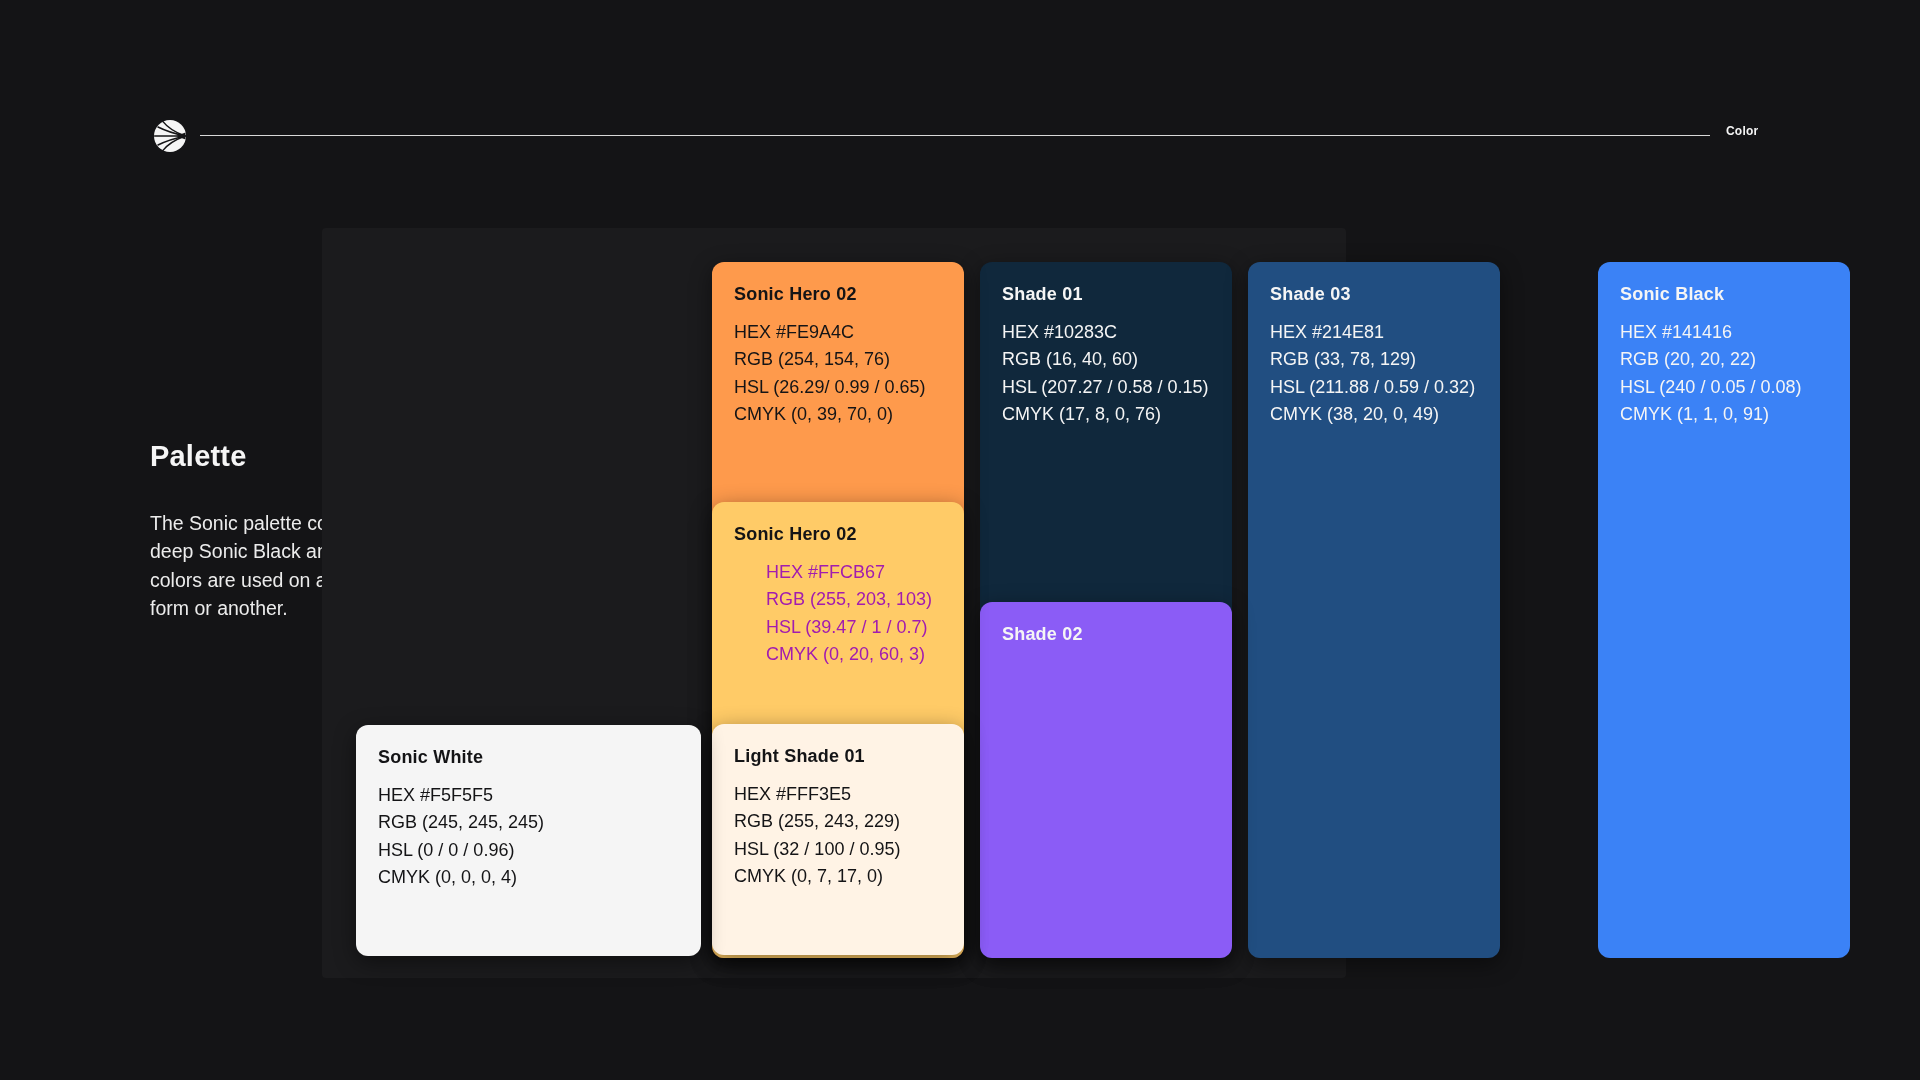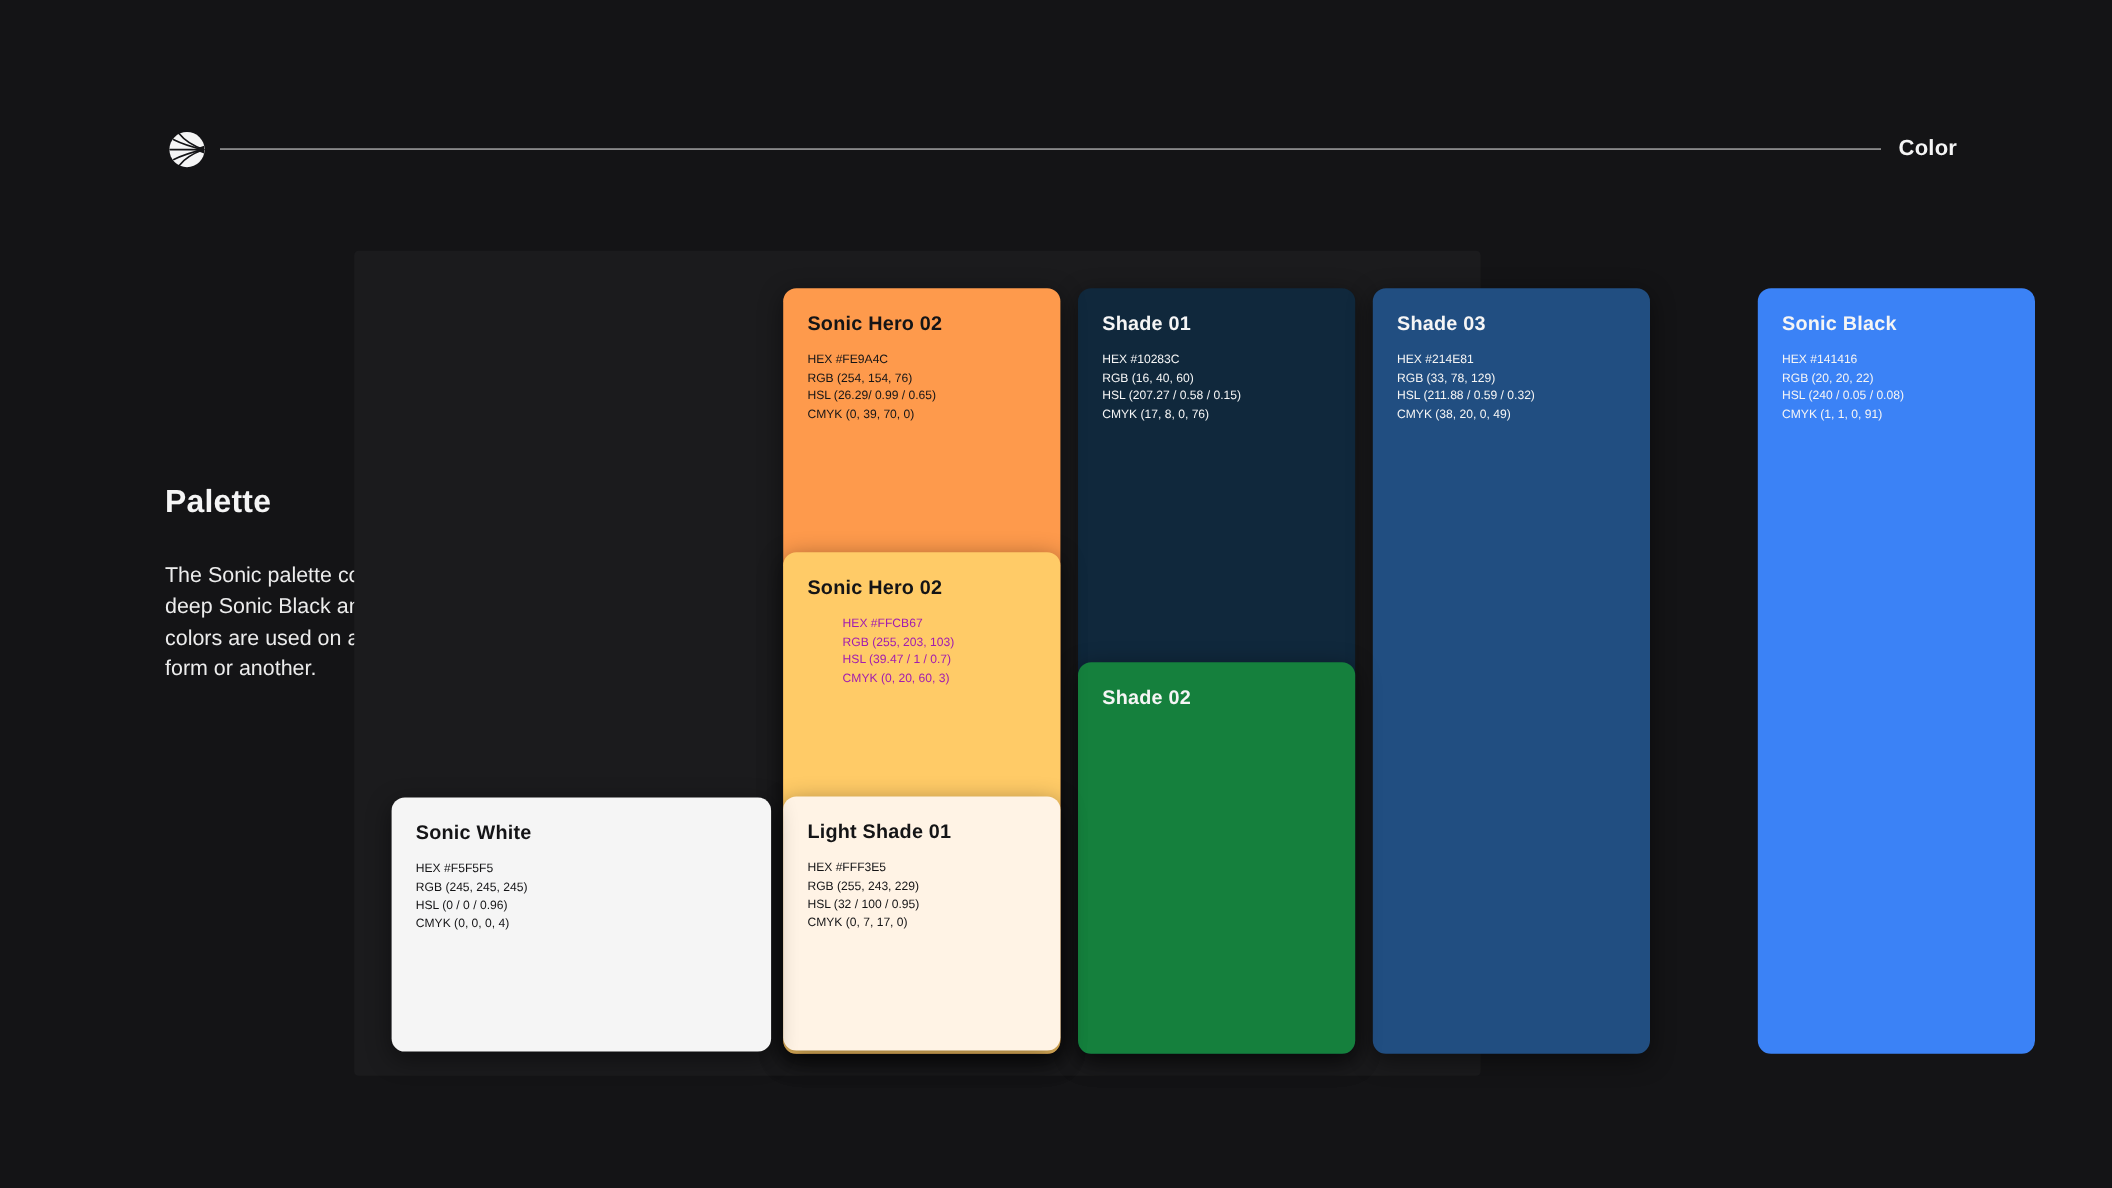--- a/index.html
+++ b/index.html
@@ -14,21 +14,21 @@
   
   .header { position:absolute; left:0; top:0; width:1920px; height:200px; }
   .logo-wrap { position:absolute; left:150px; top:116px; width:40px; height:40px; }
   .logo-wrap svg { display:block; }
   .header-rule {
     position:absolute; left:200px; top:135px; width:1510px; height:1px;
     background:#d8d8d8;
   }
   .header-label {
     position:absolute; left:1726px; top:124px;
-    font-size:20px; font-weight:700; color:#f5f5f5;
+    font-size:12px; font-weight:700; color:#f5f5f5;
     letter-spacing:.2px; white-space:nowrap;
   }
 
   
   .copy { position:absolute; left:150px; top:440px; width:560px; }
   .copy-title {
     font-size:29px; font-weight:700; color:#f5f5f5;
     letter-spacing:.2px; margin-bottom:36px;
   }
   .copy-body {
@@ -43,21 +43,21 @@
 
   
   .card {
     position:absolute; border-radius:12px; overflow:hidden;
   }
   .card-inner { padding:22px 22px 0 22px; }
   .card-name {
     font-size:18px; font-weight:700; letter-spacing:.2px;
     margin-bottom:14px; white-space:nowrap;
   }
-  .card-specs { font-size:11px; line-height:1.52; font-weight:400; }
+  .card-specs { font-size:18px; line-height:1.52; font-weight:400; }
   .card-specs div { white-space:nowrap; }
 
   .shadowed { box-shadow:0 6px 22px rgba(0,0,0,.45); }
 </style>
 </head>
 <body>
 
 <div id="root">
 
   <div class="header">
@@ -126,21 +126,21 @@
       <div class="card-name" style="color:#141416;">Sonic Hero 02</div>
       <div class="card-specs" style="color:#141416;">
         <div>HEX #FE9A4C</div>
         <div>RGB (254, 154, 76)</div>
         <div>HSL  (26.29/ 0.99 / 0.65)</div>
         <div>CMYK (0, 39, 70, 0)</div>
       </div>
     </div>
   </div>
 
-  <div class="card shadowed" style="left:980px; top:602px; width:252px; height:356px; background:#15803d;">
+  <div class="card shadowed" style="left:980px; top:602px; width:252px; height:356px; background:#8b5cf6;">
     <div class="card-inner">
       <div class="card-name" style="color:#F5F5F5;">Shade 02</div>
     </div>
   </div>
 
   <div class="card shadowed" style="left:712px; top:502px; width:252px; height:456px; background:#FFCB67;">
     <div class="card-inner">
       <div class="card-name" style="color:#141416;">Sonic Hero 02</div>
       <div class="card-specs" style="color:#a21caf;margin-left:32px;">
         <div>HEX #FFCB67</div>

